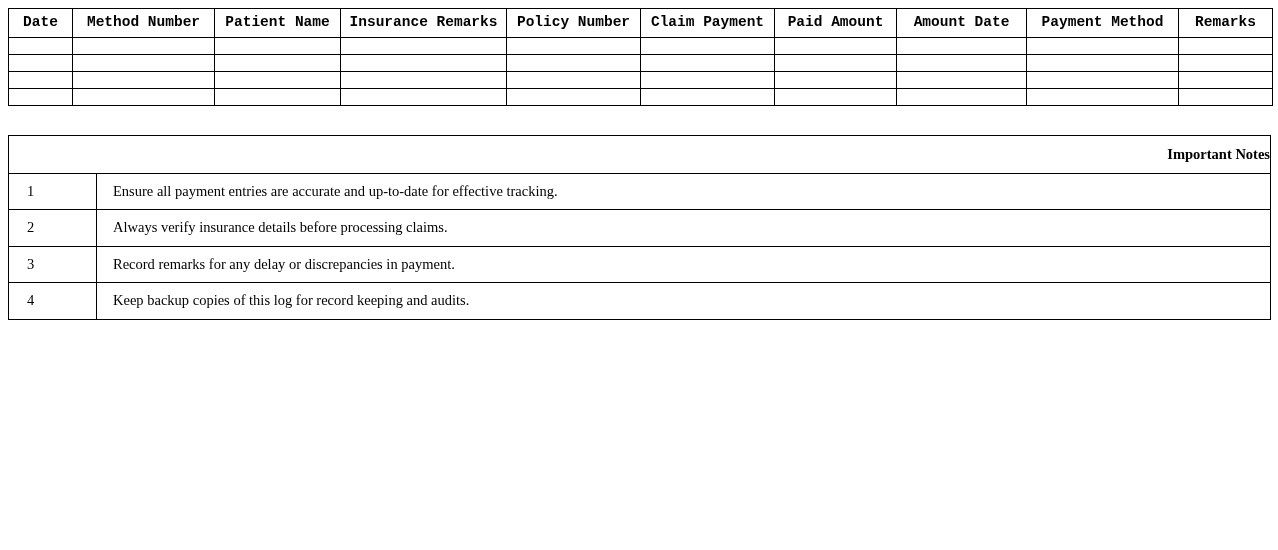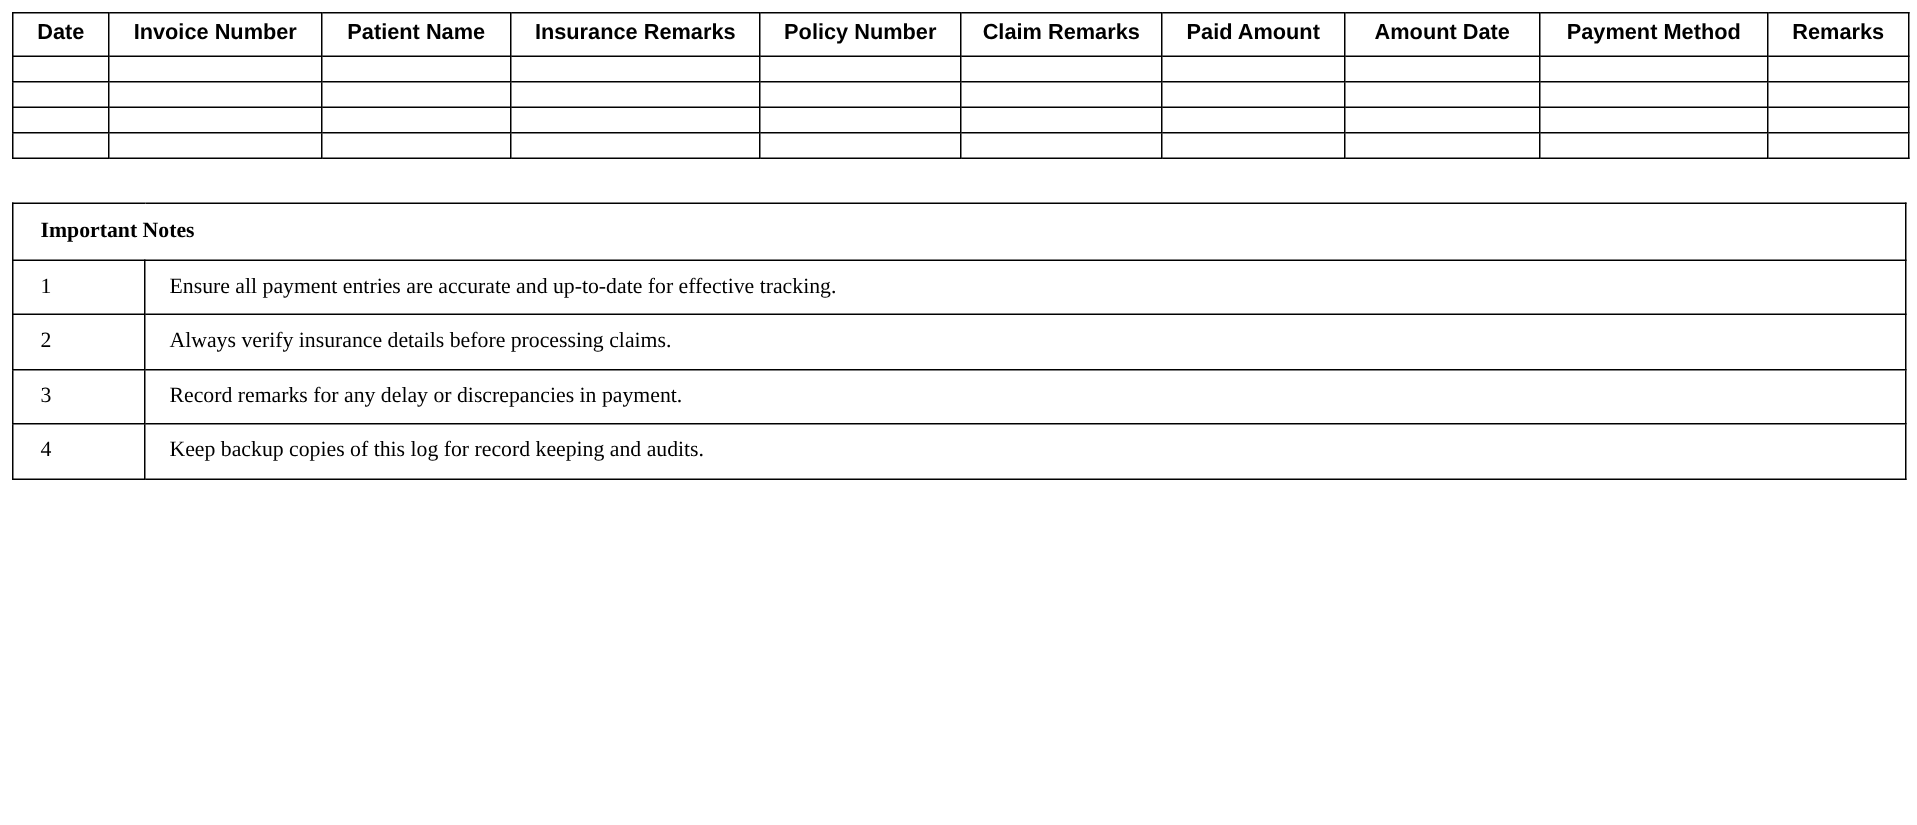--- a/index.html
+++ b/index.html
@@ -34,42 +34,42 @@
     border: 1px solid #000000;
     padding: 0;
     font-size: 14.5px;
     line-height: 1.2;
   }
   table.log thead th {
     font-weight: bold;
     text-align: center;
     height: 28px;
     vertical-align: middle;
-    font-family: Liberation Sans, sans-serif;
+    font-family: Liberation Mono, monospace;
   }
   table.log tbody td {
     height: 16px;
   }
 
   
   table.notes {
     border-collapse: collapse;
     table-layout: fixed;
     width: 1262px;
     margin: 29px 0 0 8px;
   }
   table.notes td,
   table.notes th {
     border: 1px solid #000000;
     font-size: 14.5px;
     line-height: 1.2;
     vertical-align: middle;
   }
   table.notes th.notes-title {
-    text-align: left;
+    text-align: right;
     font-weight: bold;
     padding: 6px 0 6px 18px;
     height: 25px;
   }
   table.notes td.note-num {
     width: 88px;
     padding: 9px 0 9px 18px;
     text-align: left;
   }
   table.notes td.note-text {
@@ -91,25 +91,25 @@
       <col style="width:134px">
       <col style="width:134px">
       <col style="width:122px">
       <col style="width:130px">
       <col style="width:152px">
       <col style="width:94px">
     </colgroup>
     <thead>
       <tr>
         <th>Date</th>
-        <th>Invoice Number</th>
+        <th>Method Number</th>
         <th>Patient Name</th>
         <th>Insurance Remarks</th>
         <th>Policy Number</th>
-        <th>Claim Remarks</th>
+        <th>Claim Payment</th>
         <th>Paid Amount</th>
         <th>Amount Date</th>
         <th>Payment Method</th>
         <th>Remarks</th>
       </tr>
     </thead>
     <tbody>
       <tr>
         <td></td>
         <td></td>

